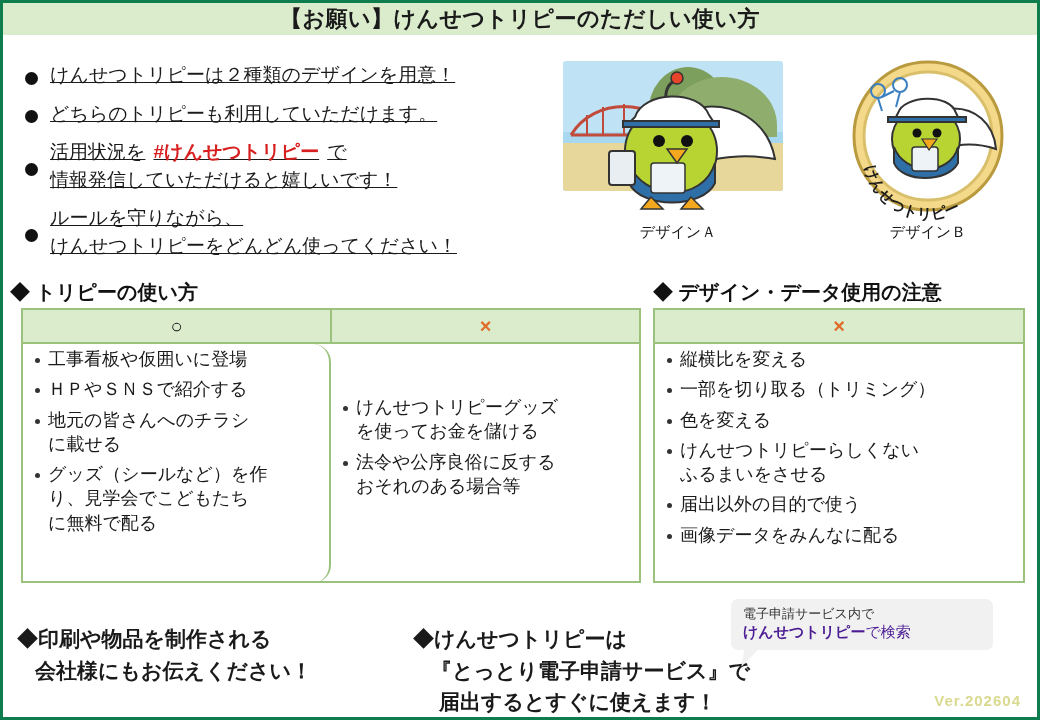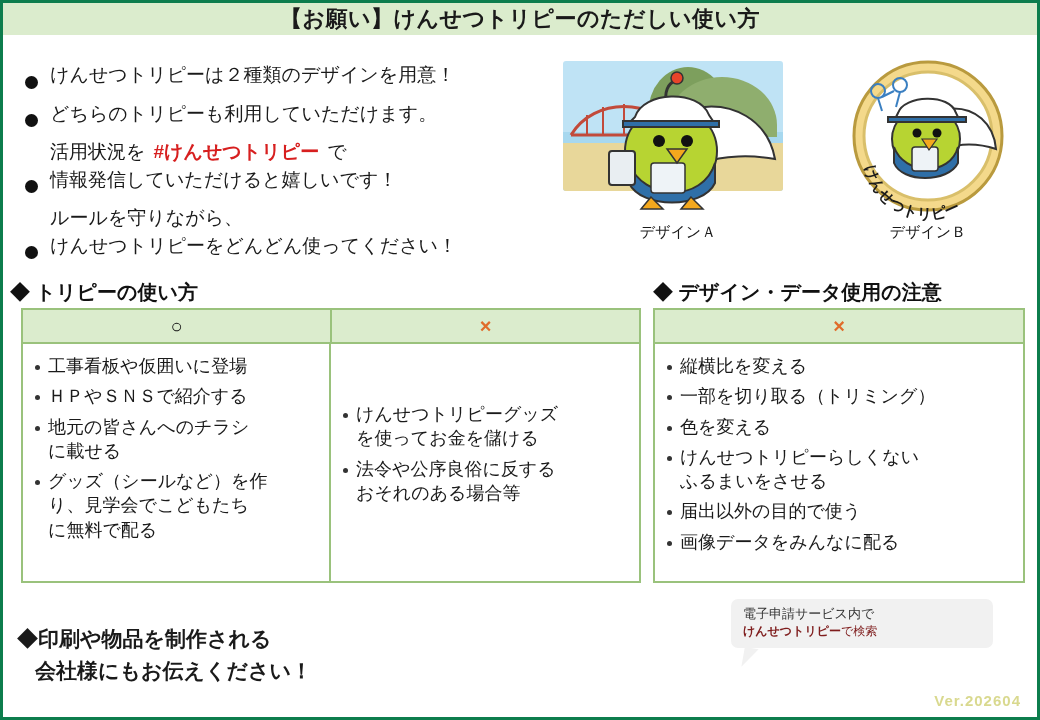--- a/index.html
+++ b/index.html
@@ -49,22 +49,23 @@
     height: 230px;
   }
   .bullets {
     position: absolute;
     left: 22px;
     top: 18px;
     width: 560px;
   }
   .bullet-row {
     display: flex;
-    align-items: flex-end;
+    align-items: center;
     margin-bottom: 11px;
+    text-decoration: underline;
   }
   .bullet-dot {
     width: 13px;
     height: 13px;
     border-radius: 50%;
     background: #111;
     margin-right: 12px;
     margin-top: 7px;
     flex: 0 0 auto;
   }
@@ -158,21 +159,21 @@
   }
   .tbl-left .tbl-head .cell:first-child { width: 50%; border-right: 2px solid #9ac27c; }
   .tbl-left .tbl-head .cell:last-child { width: 50%; }
   .tbl-right .tbl-head .cell { width: 100%; }
   .mark-x { color: #e06c2a; font-size: 21px; }
   .mark-o { color: #111; font-size: 20px; }
   .tbl-body { display: flex; height: calc(100% - 32px); }
   .tbl-left .tbl-body .col:first-child { width: 50%; border-right: 2px solid #9ac27c; }
   .tbl-left .tbl-body .col:last-child { width: 50%; margin-top: 48px; }
   .tbl-right .tbl-body .col { width: 100%; }
-  .col { padding: 10px 8px 0 10px; box-sizing: border-box; }
+  .col { padding: 3px 8px 0 10px; box-sizing: border-box; border-radius: 18px; }
   .li {
     display: flex;
     align-items: flex-start;
     font-size: 18px;
     line-height: 1.35;
     margin-bottom: 6px;
   }
   .li .dot {
     flex: 0 0 auto;
     width: 5px; height: 5px;
@@ -206,21 +207,21 @@
     position: absolute;
     left: 728px;
     top: 596px;
     width: 262px;
     background: #f1f1f1;
     border-radius: 7px;
     padding: 6px 10px 8px 12px;
     box-sizing: border-box;
   }
   .callout .l1 { font-size: 13px; color: #333; }
-  .callout .l2 { font-size: 12px; color: #7f1d1d; }
+  .callout .l2 { font-size: 15px; color: #4c1d95; }
   .callout .l2 b { font-weight: bold; }
   .callout-tail {
     position: absolute;
     left: 740px;
     top: 645px;
     width: 0; height: 0;
     border-left: 14px solid #f1f1f1;
     border-bottom: 20px solid transparent;
     transform: rotate(10deg);
   }
@@ -430,20 +431,25 @@
           </div>
       </div>
     </div>
   </div>
 
   <div class="bottom-left">
     <div>◆印刷や物品を制作される</div>
     <div class="indent1">会社様にもお伝えください！</div>
   </div>
 
+  <div class="bottom-mid">
+    <div>◆けんせつトリピーは</div>
+    <div class="indent1">『とっとり電子申請サービス』で</div>
+    <div class="indent2">届出するとすぐに使えます！</div>
+  </div>
 
   <div class="callout-tail"></div>
   <div class="callout">
     <div class="l1">電子申請サービス内で</div>
     <div class="l2"><b>けんせつトリピー</b><span>で検索</span></div>
   </div>
 
   <div class="version">Ver.202604</div>
 </div>
 

